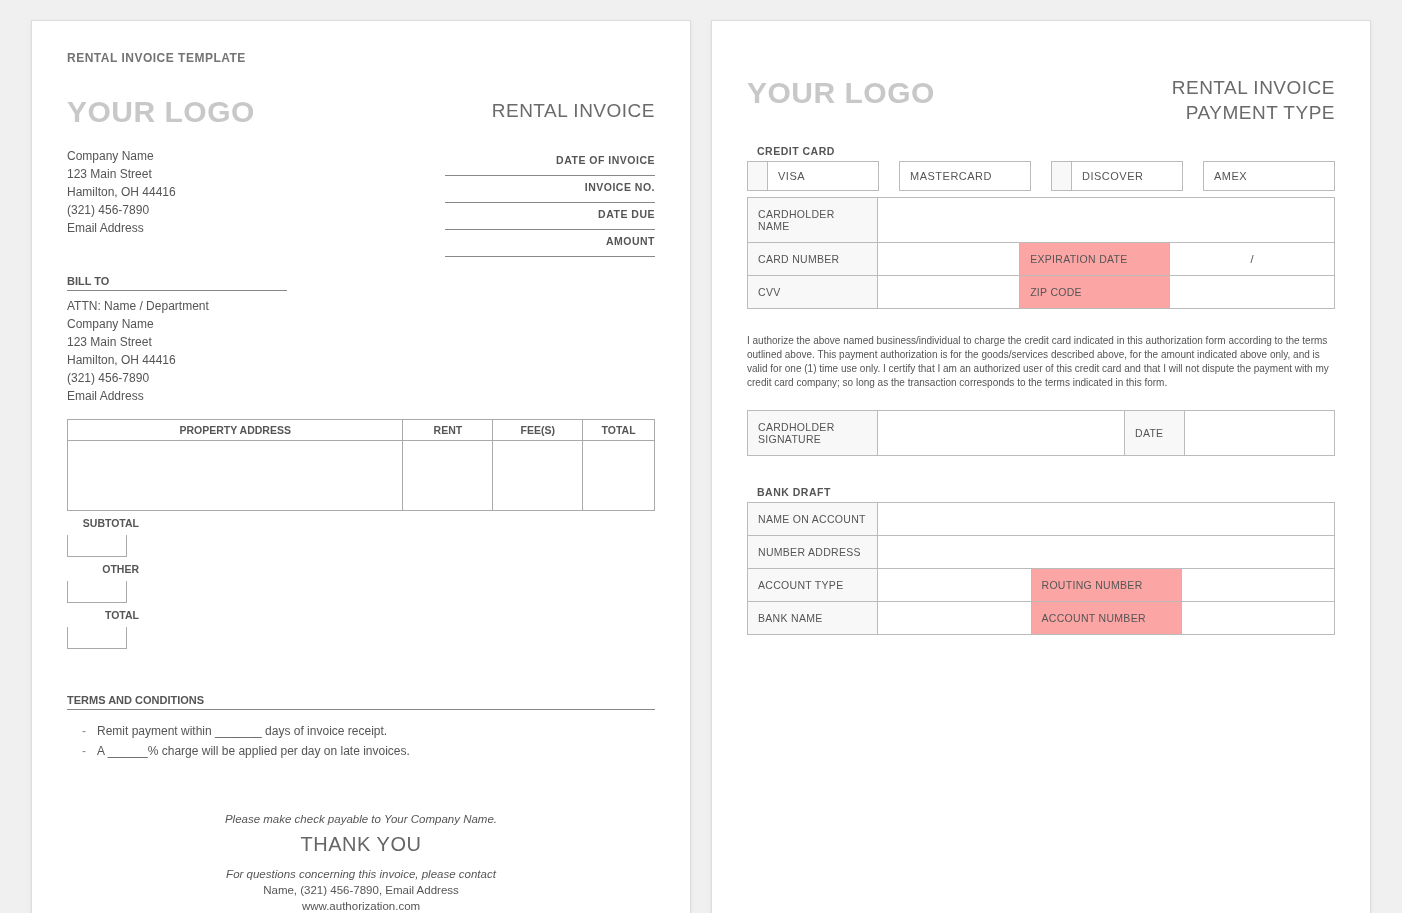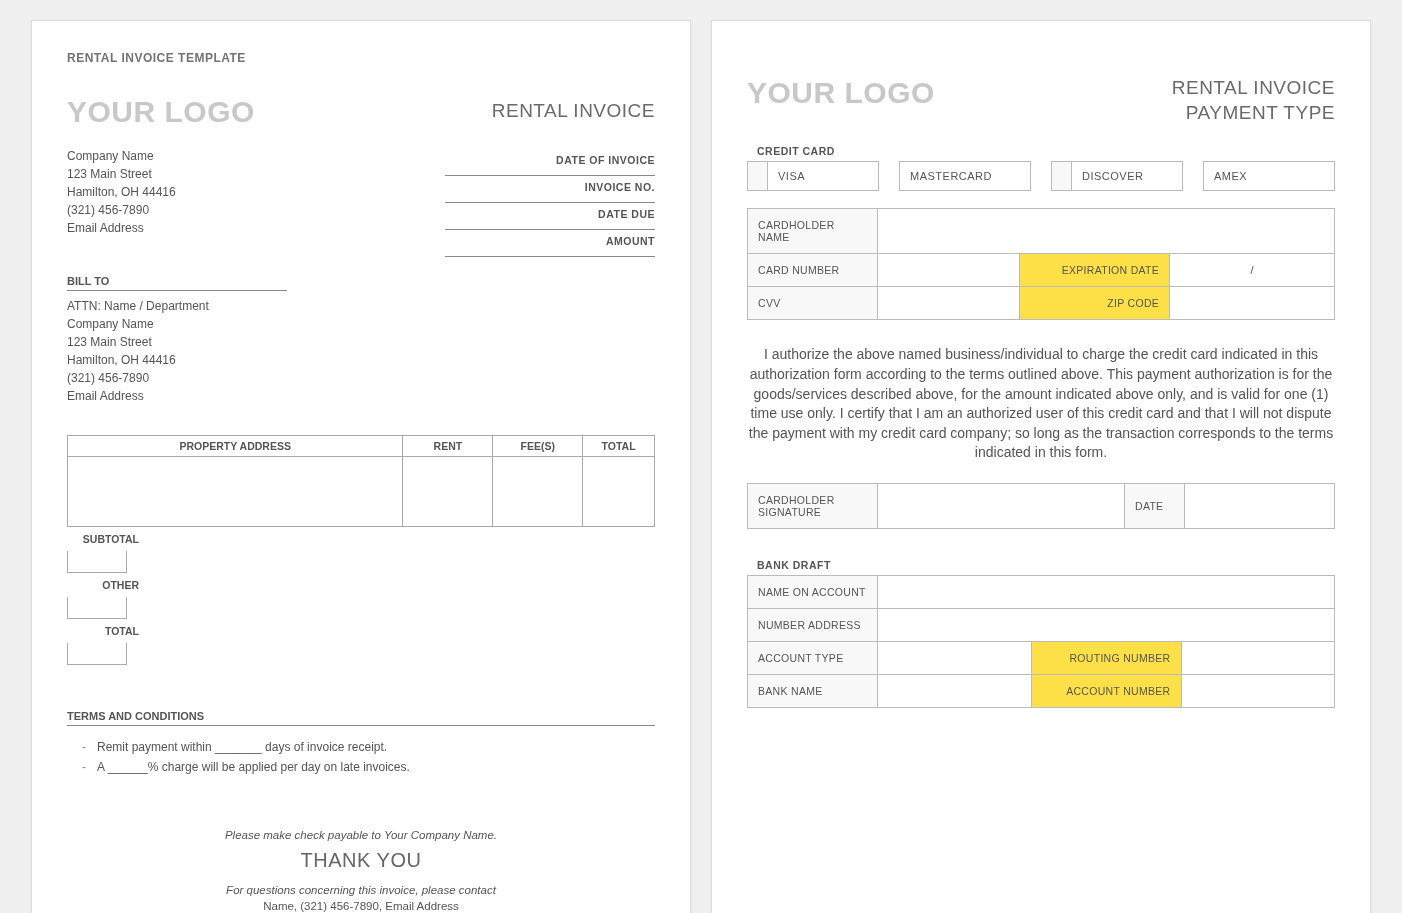--- a/index.html
+++ b/index.html
@@ -32,21 +32,21 @@
   .rental-invoice { color: #6a6a6a; font-size: 19px; letter-spacing: 0.5px; margin-top: 5px; }
   .payment-title { text-align: right; color: #6a6a6a; font-size: 19px; letter-spacing: 0.5px; line-height: 1.3; }
 
   .addr-meta-row { display: flex; justify-content: space-between; margin-bottom: 18px; font-size: 12px; }
   .addr-block div { margin-bottom: 4px; color: #555; }
   .meta-block { width: 210px; }
   .meta-line { display:flex; justify-content:flex-end; align-items:baseline; border-bottom:1px solid #888; padding:5px 0 9px; }
   .meta-label { font-size: 10.5px; font-weight: bold; letter-spacing: 0.5px; color:#555; }
 
   .bill-to-label { font-size: 11px; font-weight: bold; border-bottom: 1px solid #888; padding-bottom: 3px; margin-bottom: 8px; width: 220px; }
-  .bill-to-block { font-size: 12px; margin-bottom: 32px; }
+  .bill-to-block { font-size: 12px; margin-bottom: 16px; }
   .bill-to-block div { margin-bottom: 4px; }
 
   table.prop { width: 100%; border-collapse: collapse; font-size: 11px; }
   table.prop th { border: 1px solid #aaa; padding: 4px 6px; font-weight: bold; text-align: center; font-size: 10.5px; }
   table.prop th.addr { text-align: center; width: 56%; }
   table.prop td { border: 1px solid #aaa; height: 70px; }
   .totals-row { display: flex; justify-content: flex-end; flex-direction: column; }
   .totals-row .lbl { width: 80px; text-align: right; padding: 6px 8px; font-size: 10.5px; font-weight: bold; }
   .totals-row .val { width: 60px; border: 1px solid #aaa; height: 22px; border-top: none; }
 
@@ -56,32 +56,32 @@
   .terms-list li::before { content: "-"; position: absolute; left: -15px; color:#888; }
 
   .footer { text-align: center; margin-top: 55px; font-size: 11.5px; color:#555; }
   .footer .payable { font-style: italic; margin-bottom: 8px; }
   .footer .thankyou { font-size: 20px; color:#666; margin-bottom: 12px; letter-spacing: 0.5px; }
   .footer .contact-note { font-style: italic; margin-bottom: 4px; }
   .footer .contact, .footer .web { margin-bottom: 4px; }
 
   
   .section-label { font-size: 10.5px; font-weight: bold; letter-spacing: 0.5px; color:#555; margin: 16px 0 4px 10px; }
-  .cc-row { display: flex; gap: 20px; margin-bottom: 17px; }
+  .cc-row { display: flex; gap: 20px; margin-bottom: 6px; }
   .cc-row .opt { flex:1; display:flex; border:1px solid #bbb; }
   .cc-row .chk { width:20px; border-right:1px solid #bbb; background:#f8f8f8; }
   .cc-row .opt-label { padding:8px 10px; font-size:11px; letter-spacing:0.5px; color:#555; }
 
   table.form { width:100%; border-collapse: collapse; font-size: 11px; }
   table.form td { border:1px solid #bbb; padding:10px 10px; color:#555; letter-spacing:0.3px; vertical-align: middle; }
   table.form td.lbl { background:#f8f8f8; width: 130px; font-size:10.5px; }
-  table.form td.lbl2 { background:#fde047; width: 150px; font-size:10.5px;text-align:right; }
+  table.form td.lbl2 { background:#fca5a5; width: 150px; font-size:10.5px; }
   table.form td.val { background:#fff; }
 
-  .auth-text { font-size: 14px; line-height: 1.4; color:#555; margin: 25px 0 20px; text-align: center; }
+  .auth-text { font-size: 10px; line-height: 1.4; color:#555; margin: 25px 0 20px; }
 
   .sig-table td.lbl { width: 130px; }
   .sig-table td.date-lbl { background:#f8f8f8; width:60px; font-size:10.5px; }
   .bankdraft-section { margin-top: 30px; }
 </style>
 </head>
 <body>
 
 <div class="page">
   <div class="template-title">RENTAL INVOICE TEMPLATE</div>

